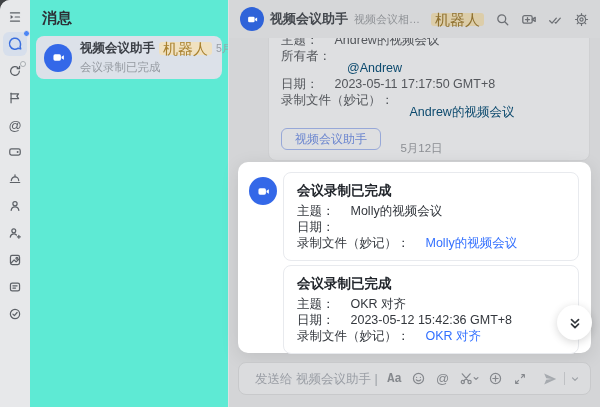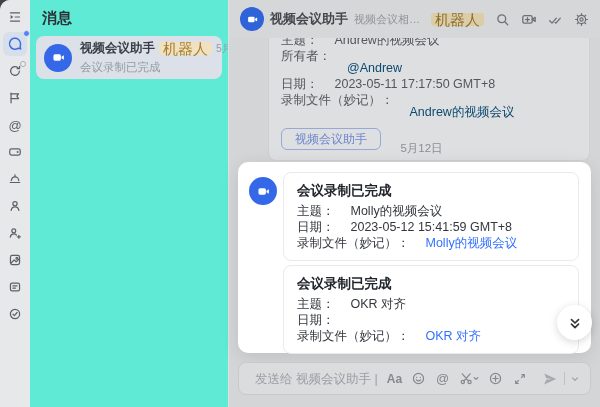--- a/index.html
+++ b/index.html
@@ -75,21 +75,21 @@
 
   
   .composer{position:absolute;left:9px;top:362px;width:353px;height:33px;background:#dbdcde;
             border:1px solid #c8c9cb;border-radius:8px;display:flex;align-items:center;
             padding:0 9px 0 14px;z-index:2;}
   .composer input{flex:1;border:none;background:transparent;outline:none;min-width:0;
                   font-size:12.5px;color:#5a5e64;font-family:inherit;}
   .composer input::placeholder{color:#9a9ea5;}
   .cicon{width:17px;height:17px;color:#85888d;margin-left:7px;display:flex;align-items:center;
          justify-content:center;cursor:pointer;flex:0 0 auto;}
-  .cicon.txt{font-size:12px;font-weight:bold;width:auto;min-width:17px;}
+  .cicon.txt{font-size:12px;font-weight:bold;width:auto;min-width:17px;font-family:Liberation Mono, monospace;}
   .cicon.at{font-size:13px;font-weight:normal;}
   .scis{width:22px;}
   .send{color:#a6aaaf;margin-left:13px;}
   .vdiv{width:1px;height:13px;background:#bfc1c4;margin-left:6px;flex:0 0 auto;}
   .send-chev{width:12px;color:#9da1a6;margin-left:4px;}
 </style>
 </head>
 <body>
 
 <div class="app">
@@ -261,36 +261,36 @@
       </div>
 
       <div class="card c1">
         <div class="card-title">会议录制已完成</div>
         <div class="mrow">
             <span>主题：</span>
             <span>Molly的视频会议</span>
           </div>
         <div class="mrow">
             <span>日期：</span>
-            <span>2023-05-12 15:41:59 GMT+8</span>
           </div>
         <div class="mrow">
             <span>录制文件（妙记）：</span>
             <span class="link">Molly的视频会议</span>
           </div>
       </div>
 
       <div class="card c2">
         <div class="card-title">会议录制已完成</div>
         <div class="mrow">
             <span>主题：</span>
             <span>OKR 对齐</span>
           </div>
         <div class="mrow">
             <span>日期：</span>
+            <span>2023-05-12 15:42:36 GMT+8</span>
           </div>
         <div class="mrow">
             <span>录制文件（妙记）：</span>
             <span class="link">OKR 对齐</span>
           </div>
       </div>
     </div>
 
     <button class="scrolldown">
       <svg width="16" height="16" viewBox="0 0 16 16" stroke="currentColor" fill="none" stroke-width="1.7" stroke-linecap="round" stroke-linejoin="round">

